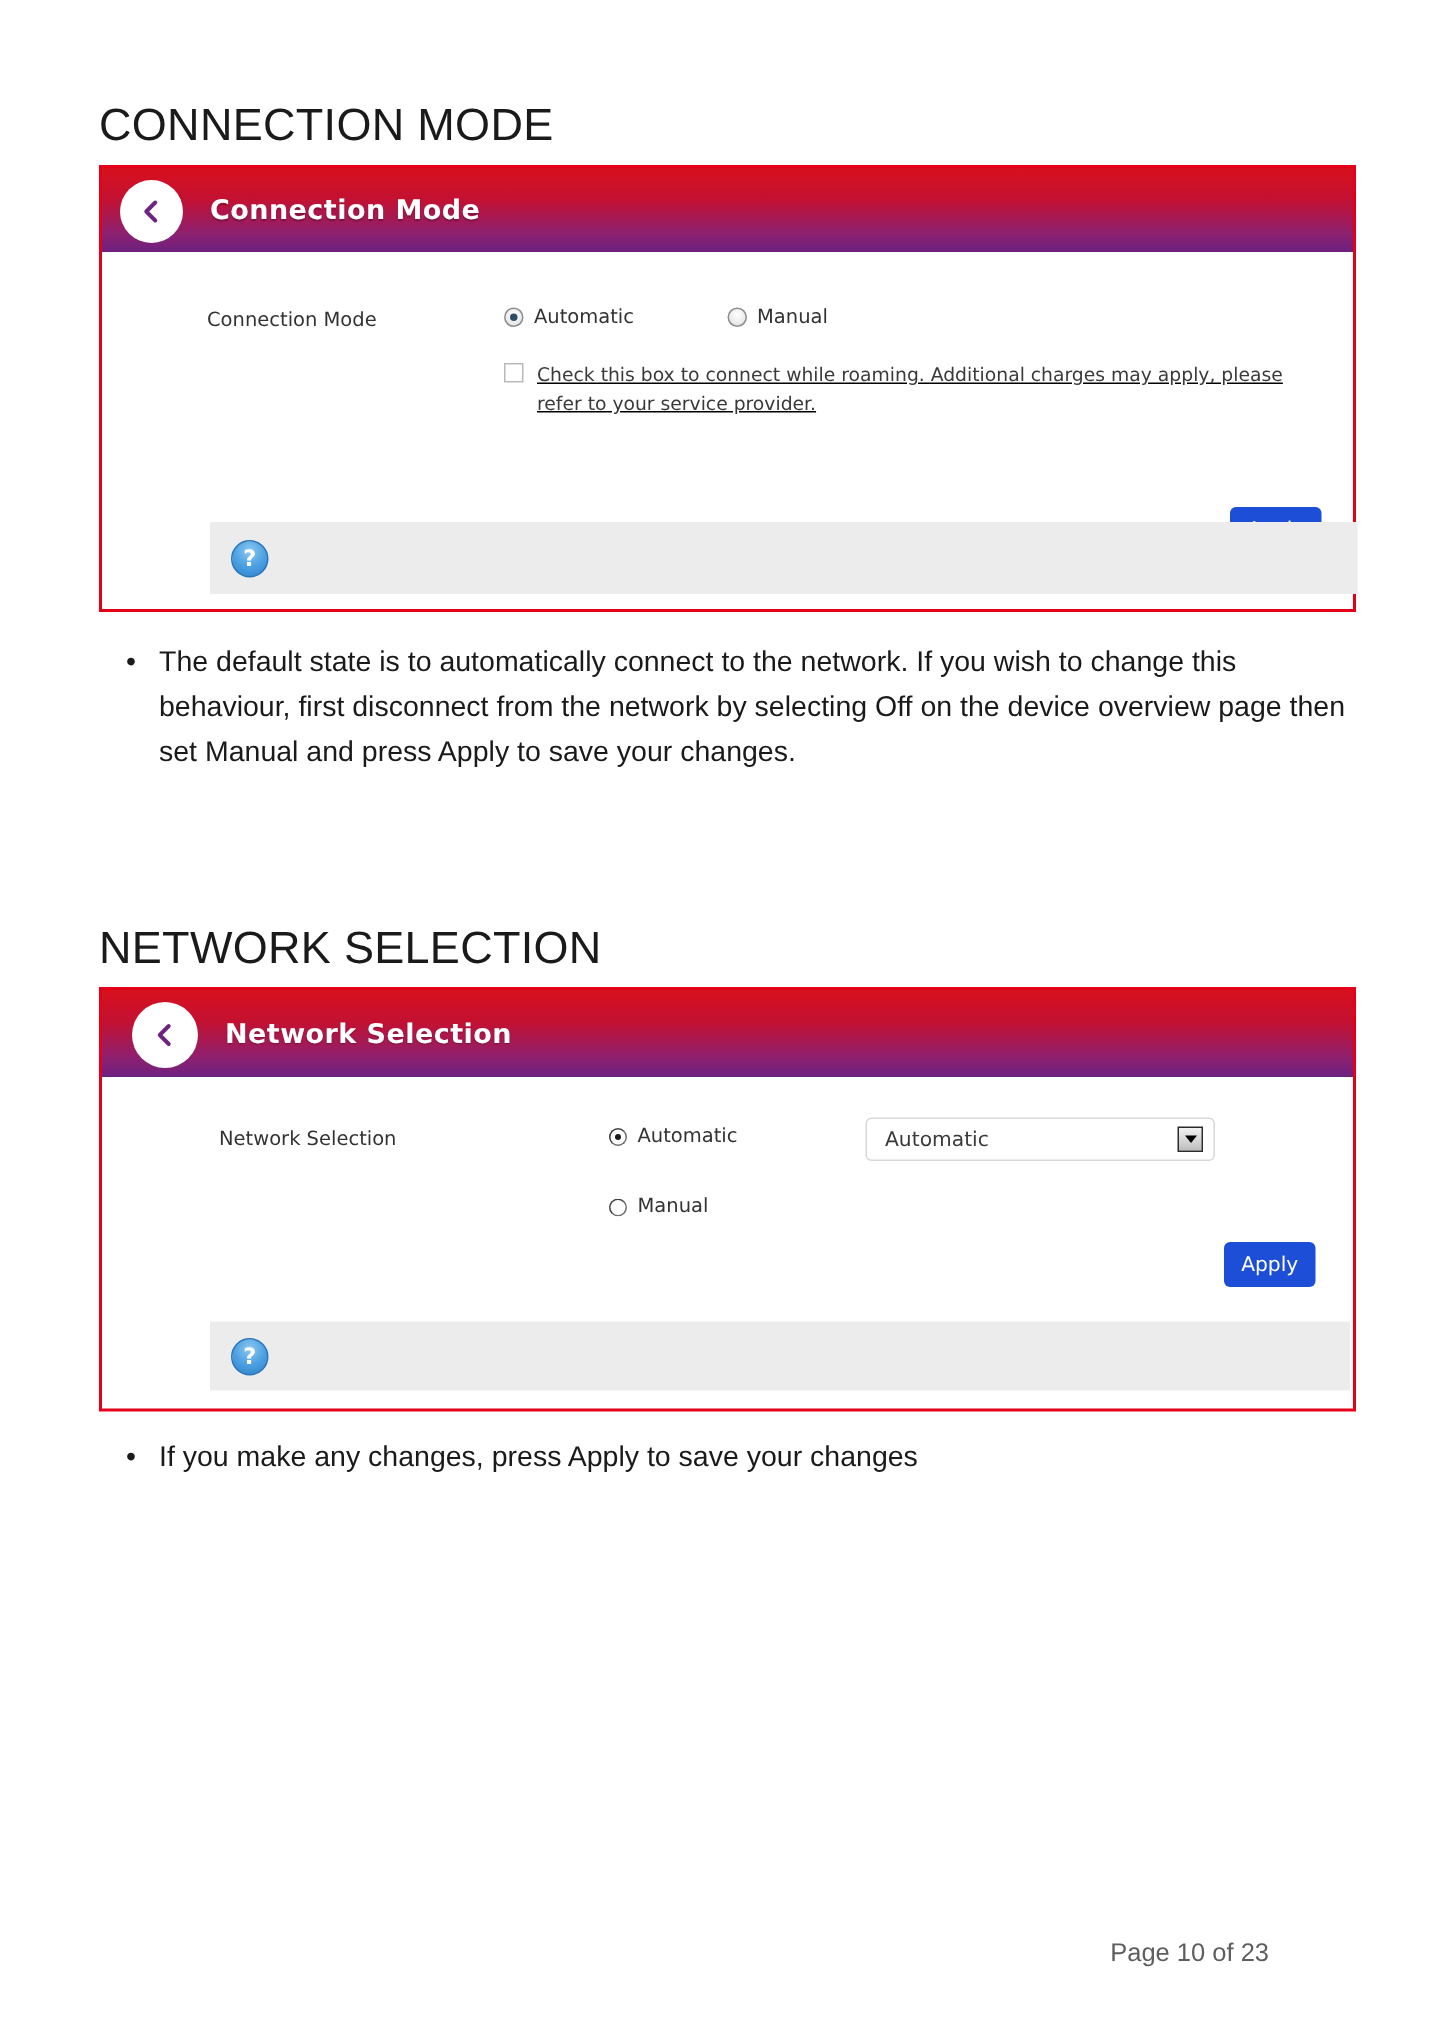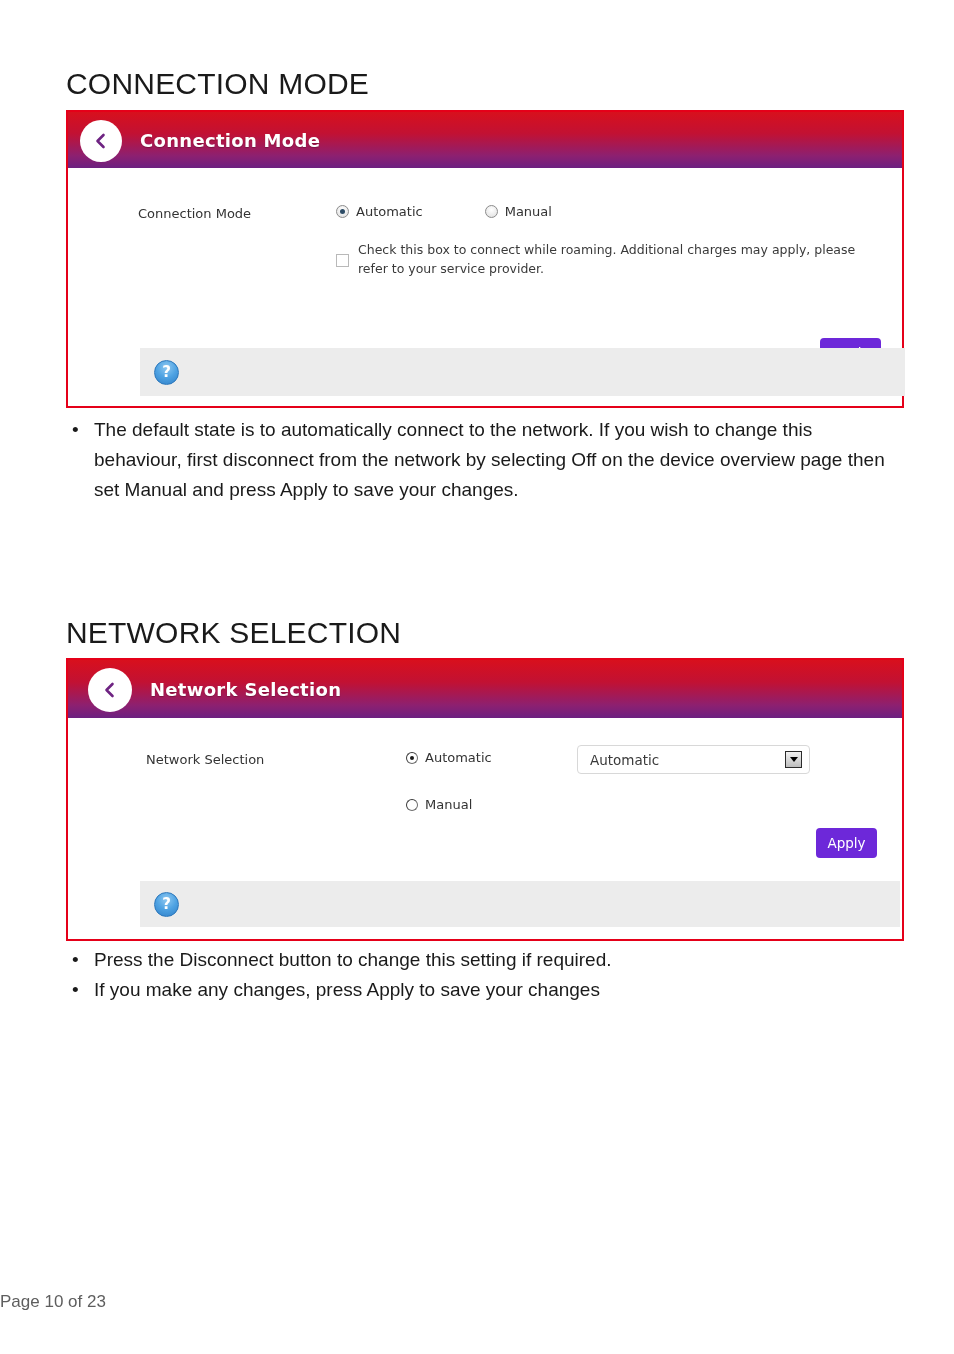--- a/index.html
+++ b/index.html
@@ -159,21 +159,22 @@
     height: 4px;
     margin: -2px 0 0 -2px;
     border-radius: 50%;
     background: #1b1b1b;
   }
 
   
   .checkbox-row {
     position: absolute;
     display: flex;
-    align-items: center;
+    align-items: flex-start;
+    text-decoration: underline;
   }
   .checkbox-box {
     width: 13px;
     height: 13px;
     box-sizing: border-box;
     border: 1px solid #b9b9b9;
     background: #ffffff;
     flex: 0 0 auto;
     margin-top: 2px;
   }
@@ -227,21 +228,21 @@
     border-right: 4px solid transparent;
     border-top: 5px solid #000000;
   }
 
   
   .apply-button {
     position: absolute;
     width: 61px;
     height: 30px;
     border-radius: 4px;
-    background: #6d28d9;
+    background: #1d4ed8;
     color: #ffffff;
     font-family: "DejaVu Sans", sans-serif;
     font-size: 13.5px;
     display: flex;
     align-items: center;
     justify-content: center;
     border: none;
   }
 
   
@@ -268,21 +269,21 @@
     color: #ffffff;
     font-family: "DejaVu Sans", sans-serif;
     font-size: 15px;
     font-weight: bold;
     line-height: 1;
   }
 
   
   .bullet-list {
     position: absolute;
-    margin: 0;
+    margin: 12px;
     padding: 0;
     list-style: none;
     width: 832px;
   }
   .bullet-list li {
     position: relative;
     padding-left: 28px;
     font-family: "Liberation Sans", sans-serif;
     font-size: 19px;
     line-height: 30px;
@@ -299,21 +300,21 @@
   }
   #bullets-connection-mode { left: 66px; top: 415px; }
   #bullets-network-selection { left: 66px; top: 945px; }
 
   
   .page-footer {
     position: absolute;
     left: 0;
     top: 1292px;
     width: 846px;
-    text-align: left;
+    text-align: right;
     font-family: "Liberation Sans", sans-serif;
     font-size: 17px;
     color: #5e5e5e;
   }
 </style>
 </head>
 <body>
 
 <div class="page">
 
@@ -405,19 +406,18 @@
 
       <div class="apply-button" style="left:748px; top:110px;">Apply</div>
     </div>
 
     <div class="help-bar" style="top:221px; left:72px; width:760px; height:46px;">
       <span class="help-icon">?</span>
     </div>
   </div>
 
   <ul class="bullet-list" id="bullets-network-selection">
-    <li>Press the Disconnect button to change this setting if required.</li>
     <li>If you make any changes, press Apply to save your changes</li>
   </ul>
 
   <div class="page-footer">Page 10 of 23</div>
 
 </div>
 
 </body></html>

